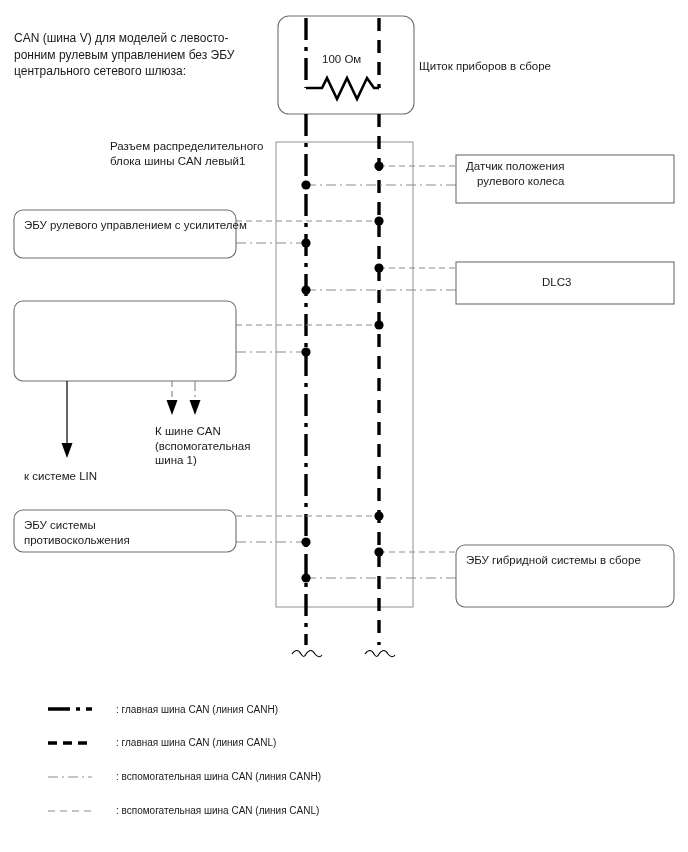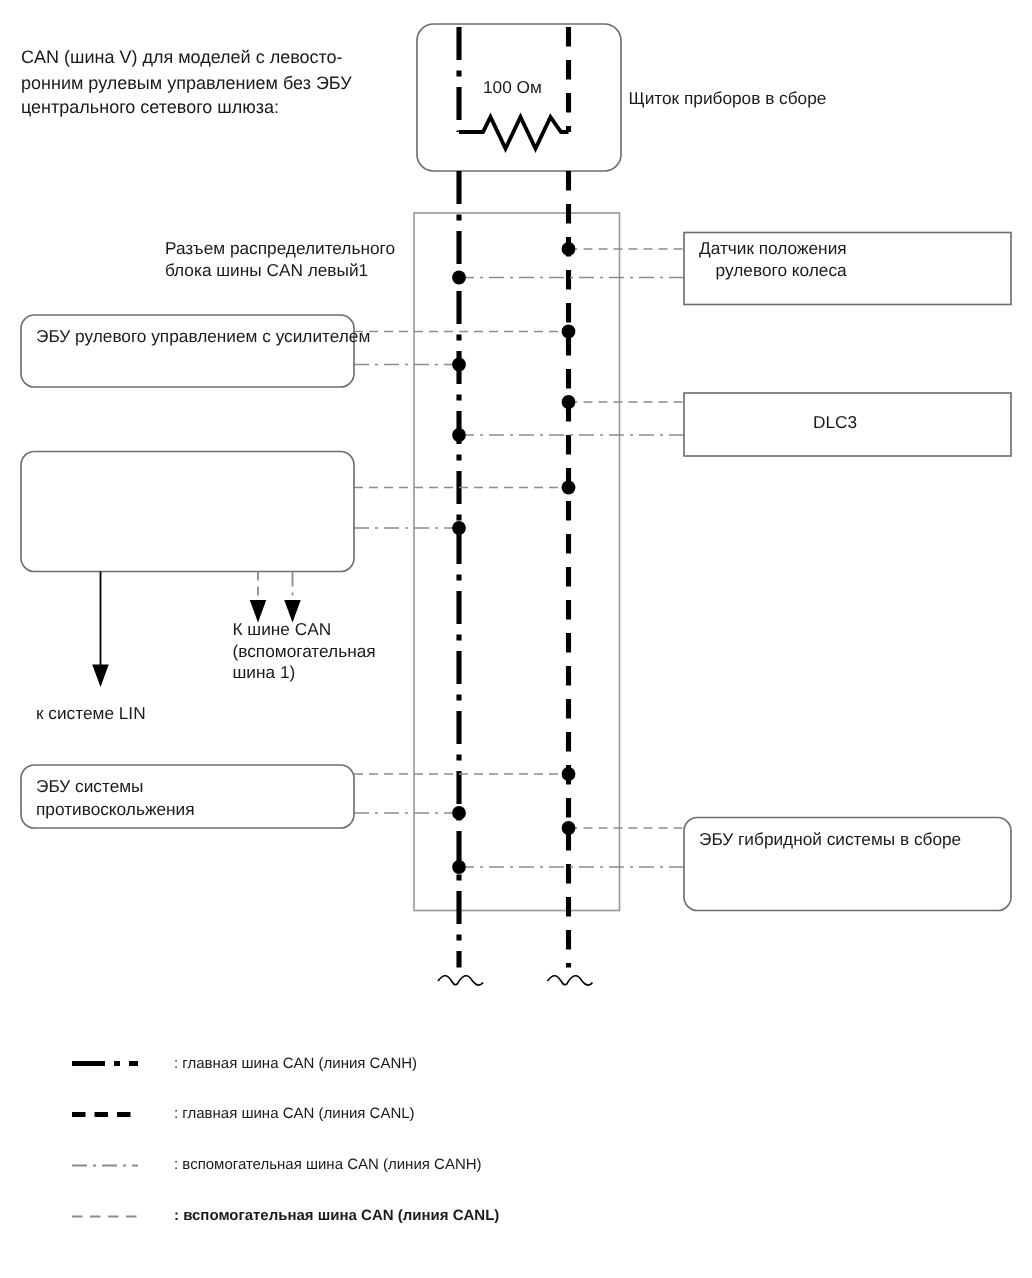--- a/index.html
+++ b/index.html
@@ -35,34 +35,34 @@
     white-space: pre;
     color: #1a1a1a;
   }
   .title-block {
     left: 14px; top: 30px;
     font-size: 12px;
     line-height: 16.5px;
   }
   .lbl-meter { left: 322px; top: 52px; font-size: 11.5px; }
   .lbl-cluster { left: 419px; top: 59px; }
-  .lbl-junction { left: 110px; top: 139px; text-align: left; margin-top: 20px; }
+  .lbl-junction { left: 110px; top: 139px; text-align: left; }
   .lbl-steer { left: 466px; top: 159px; text-align: right; }
   .lbl-eps { left: 24px; top: 218px; }
   .lbl-dlc3 { left: 542px; top: 275px; }
   .lbl-body { left: 24px; top: 309px; }
-  .lbl-tocan { left: 155px; top: 413px; }
+  .lbl-tocan { left: 155px; top: 424px; }
   .lbl-lin { left: 24px; top: 469px; }
   .lbl-abs { left: 24px; top: 518px; }
   .lbl-hv { left: 466px; top: 553px; }
   .legend-txt { font-size: 10px; }
   .lg1 { left: 116px; top: 703px; }
   .lg2 { left: 116px; top: 736px; }
   .lg3 { left: 116px; top: 770px; }
-  .lg4 { left: 116px; top: 804px; font-weight: bold; }
+  .lg4 { left: 116px; top: 804px; }
 </style>
 </head>
 <body>
 
 <div id="diagram-root">
 
   <svg class="layer" viewBox="0 0 688 852">
 
     <rect x="278" y="16" width="136" height="98" rx="11" ry="11" fill="none" stroke="#6e6e6e" stroke-width="1.1"></rect>
 

